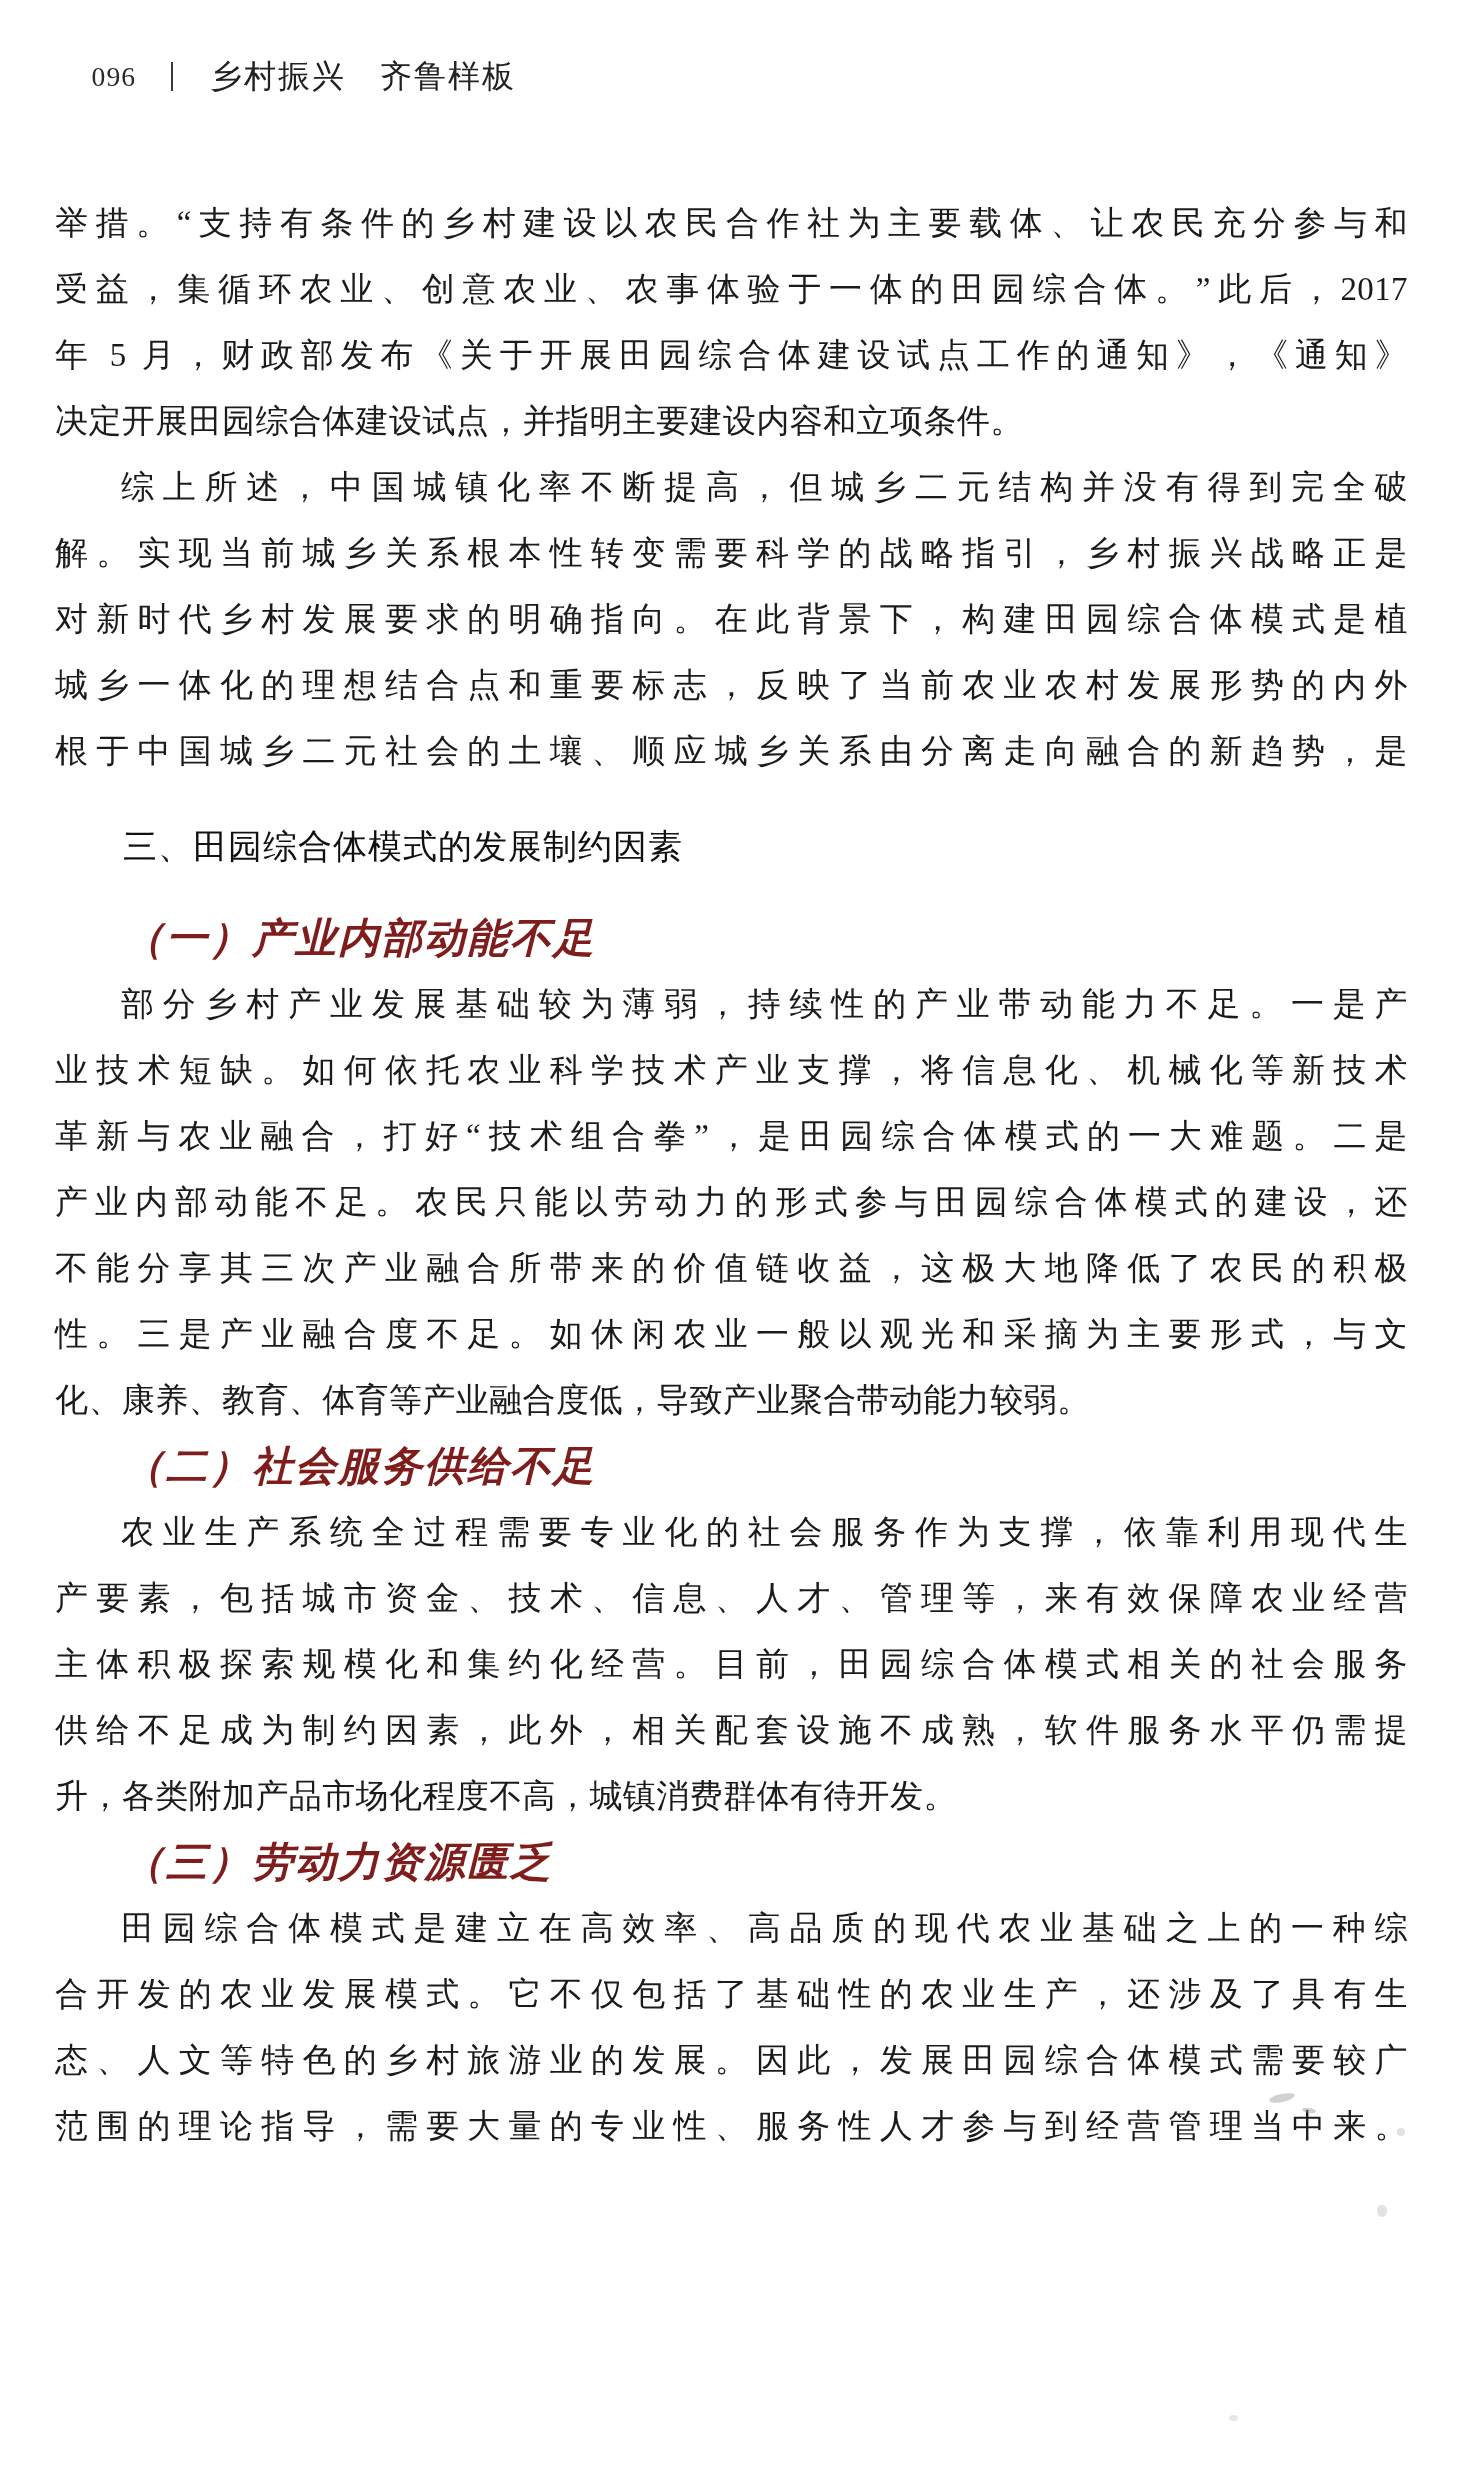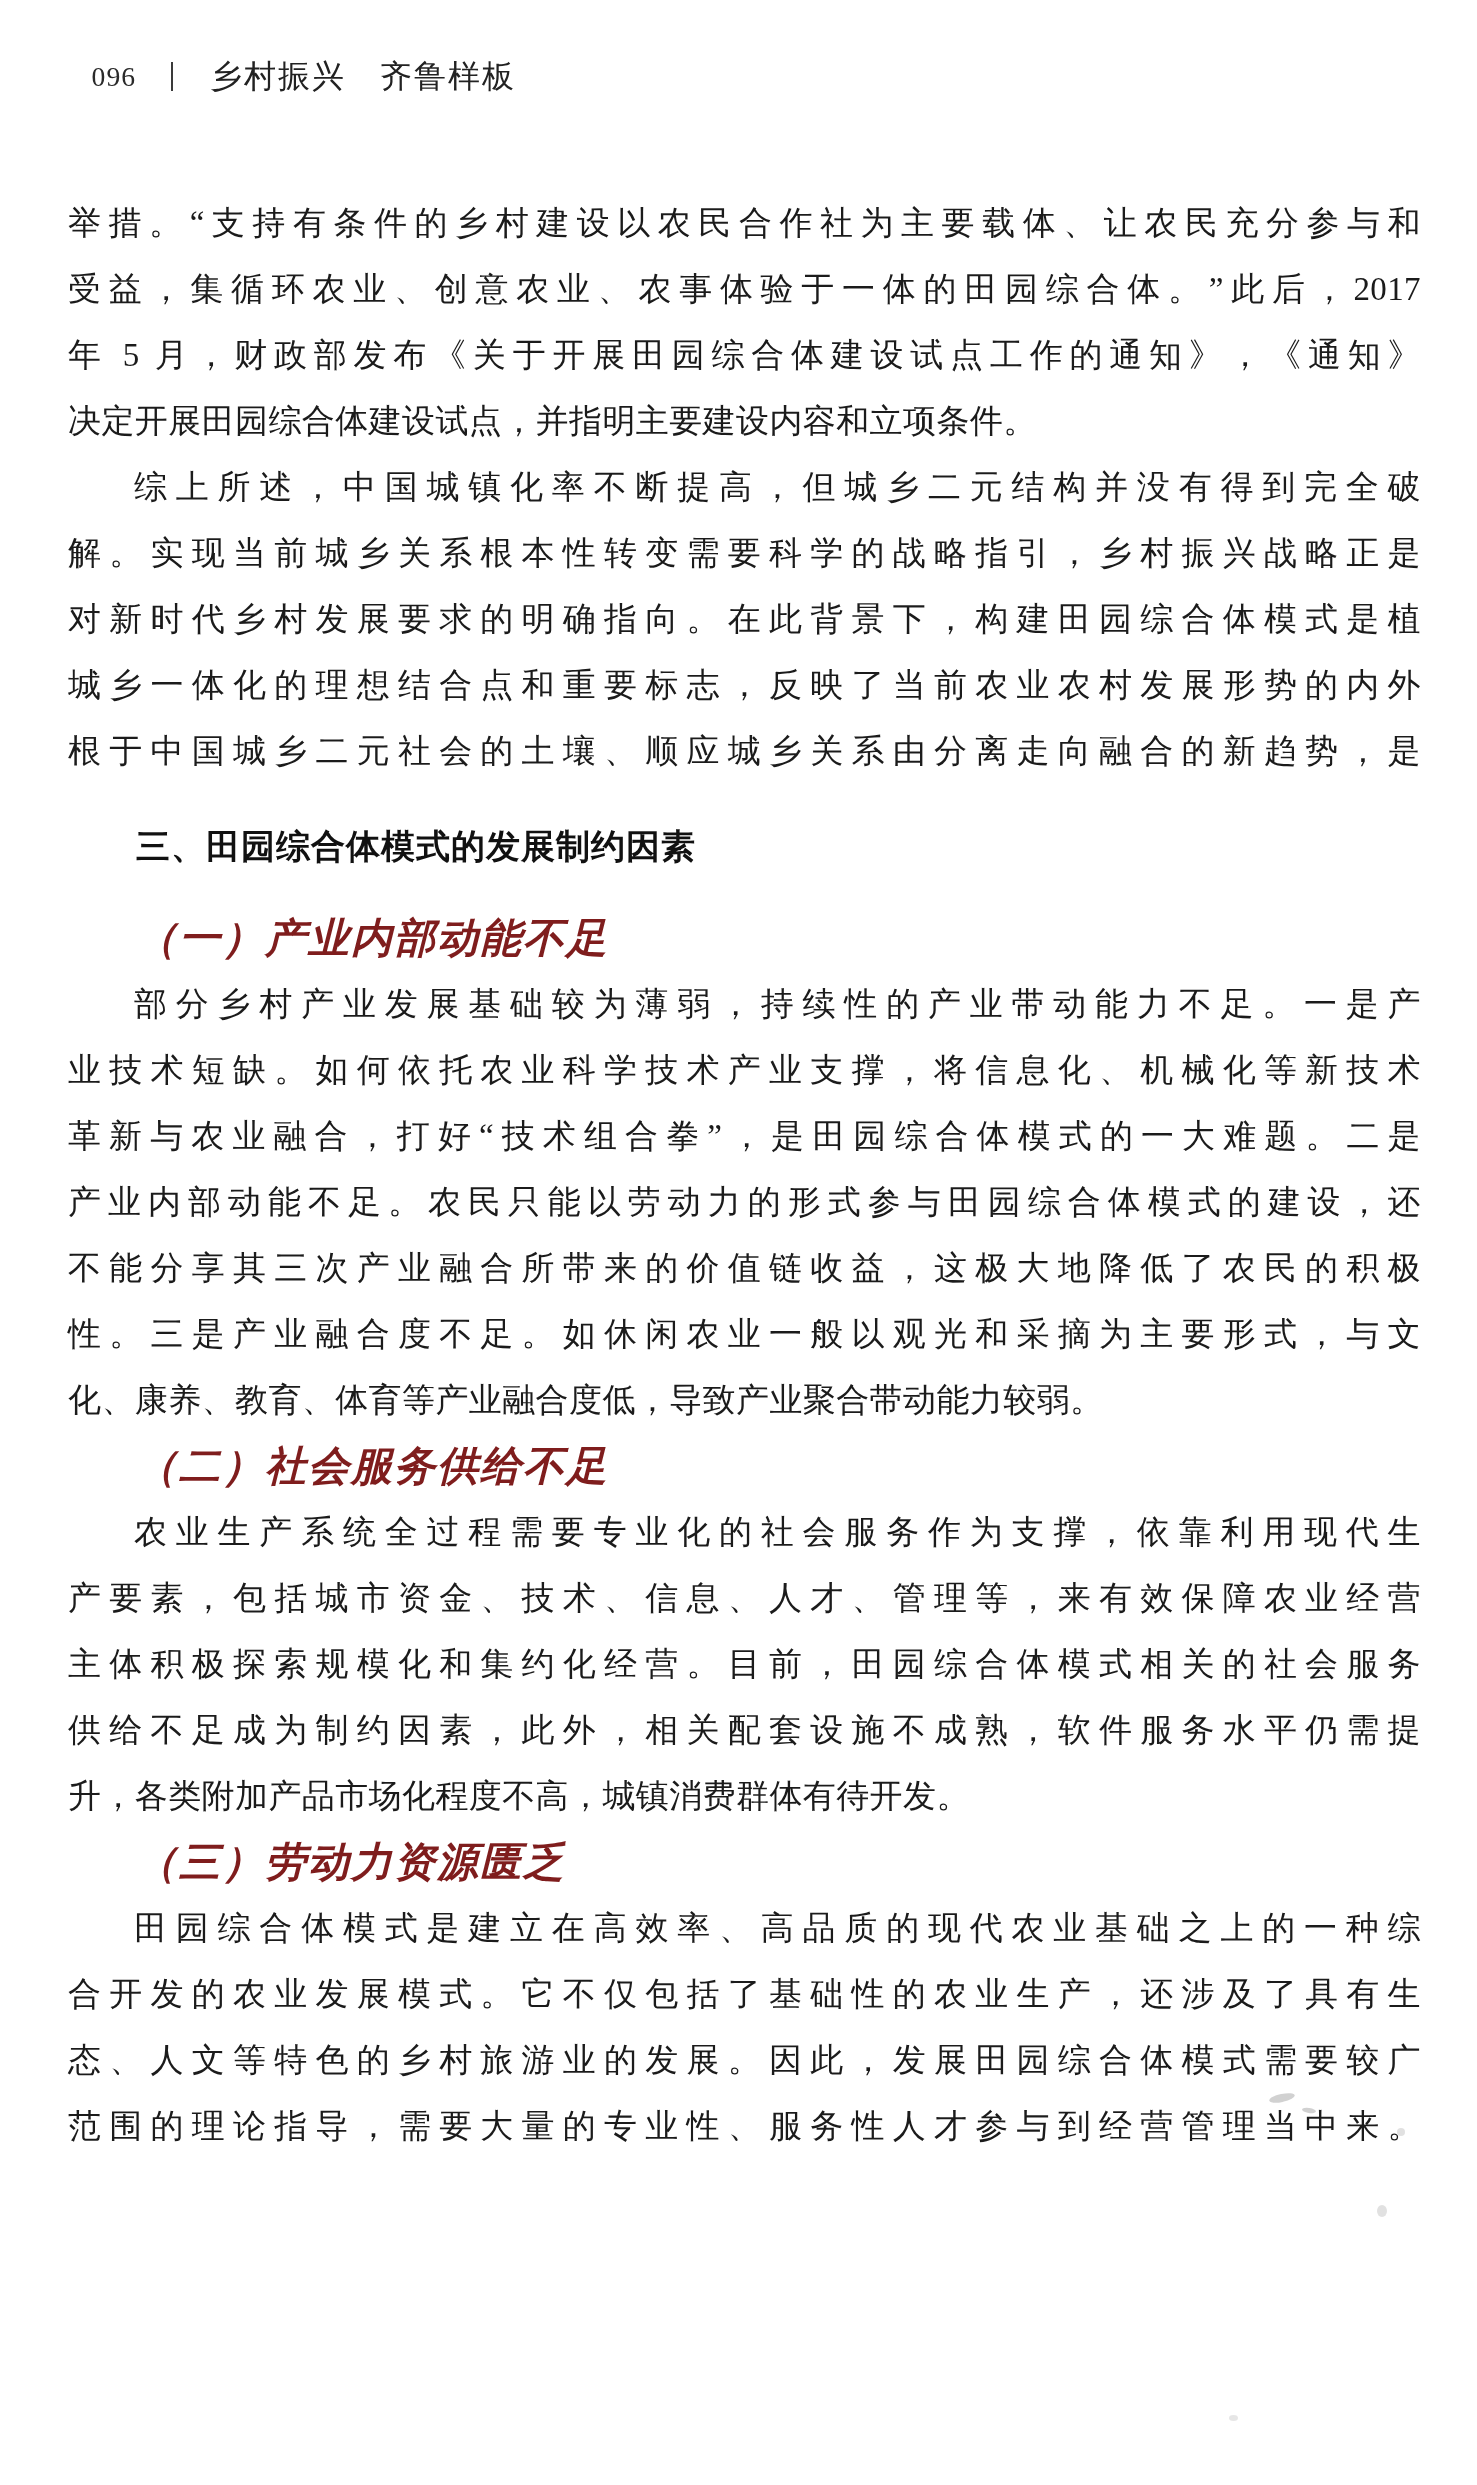--- a/index.html
+++ b/index.html
@@ -48,42 +48,42 @@
   .running-header .booktitle {
     font-family: "Liberation Sans", "DejaVu Sans", sans-serif;
     font-size: 32px;
     letter-spacing: 2px;
     color: #222;
   }
   
   .content {
     position: absolute;
     top: 190px;
-    left: 68px;
+    left: 55px;
     width: 1353px;
   }
   .body-par { margin: 0; }
   .line {
     font-size: 33px;
     line-height: 66px;
     white-space: nowrap;
     text-align: justify;
     text-align-last: justify;
     letter-spacing: 0.4px;
     white-space: normal;
   }
   .line.lastline {
     text-align-last: left;
   }
   .line.indent {
     text-indent: 2em;
   }
   .h2 {
     font-family: "Liberation Sans", "DejaVu Sans", sans-serif;
-    font-weight: bold;
+    font-weight: normal;
     font-size: 34px;
     line-height: 66px;
     margin: 28.6px 0 26.6px 0;
     padding-left: 68px;
     letter-spacing: 1px;
     color: #111;
   }
   .h3 {
     font-style: italic;           
     font-weight: 600;

